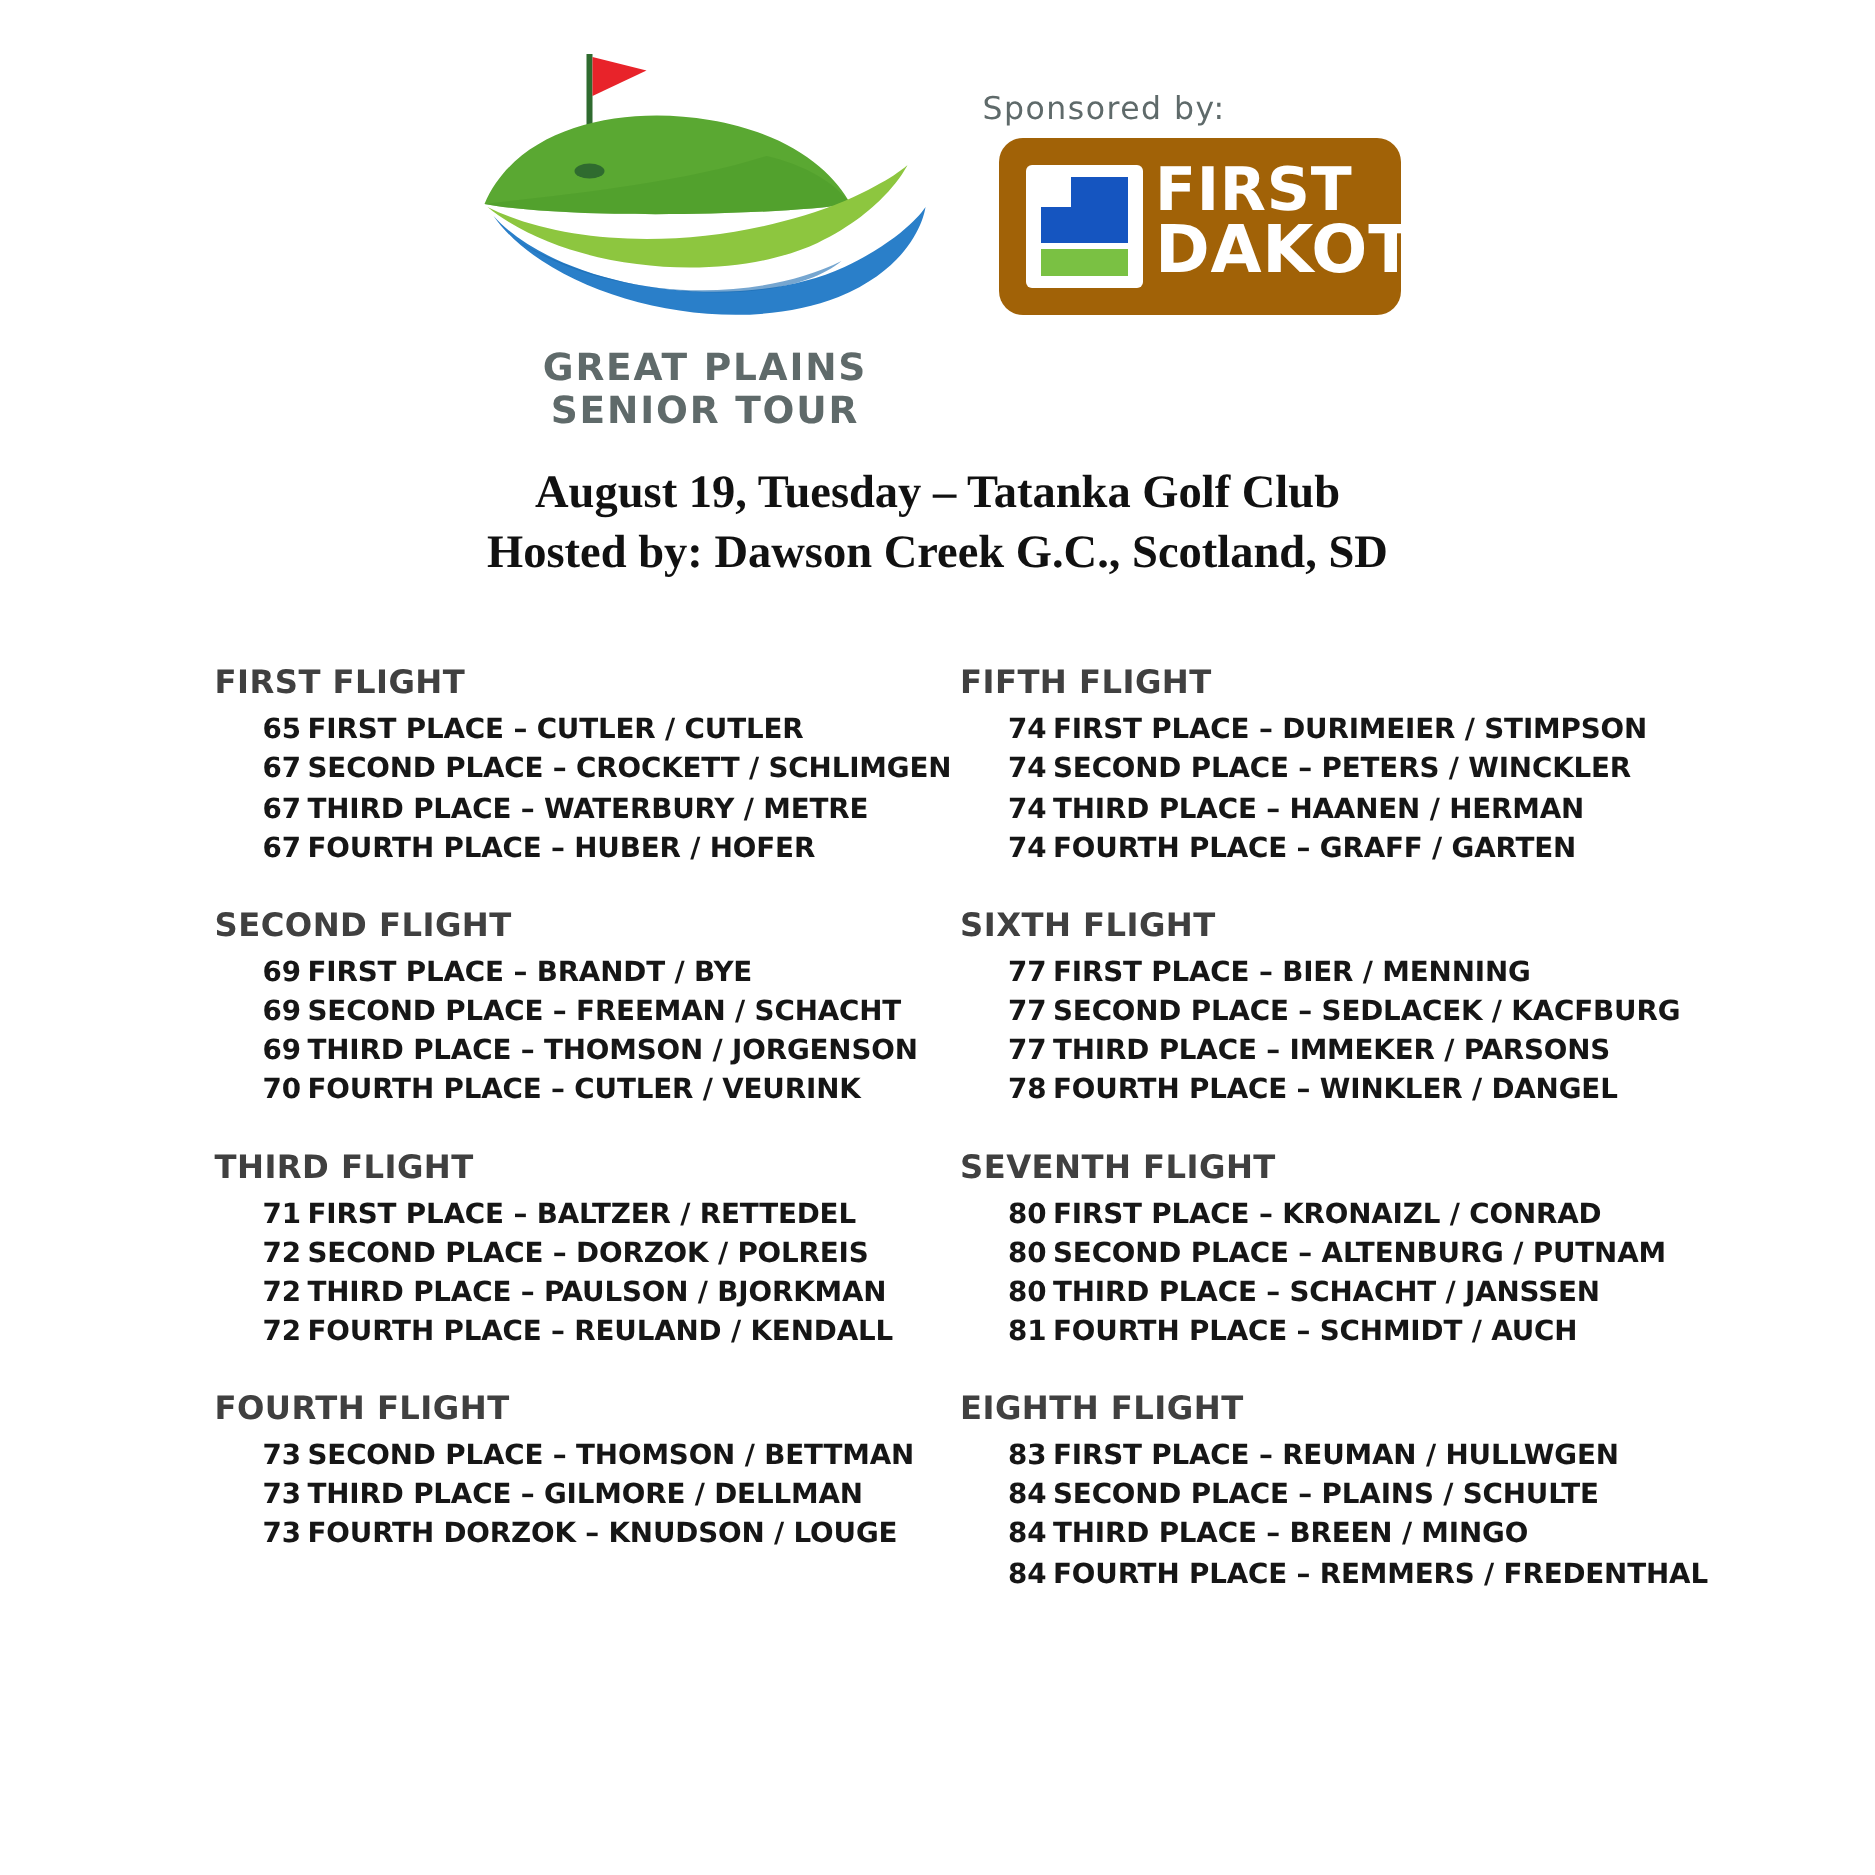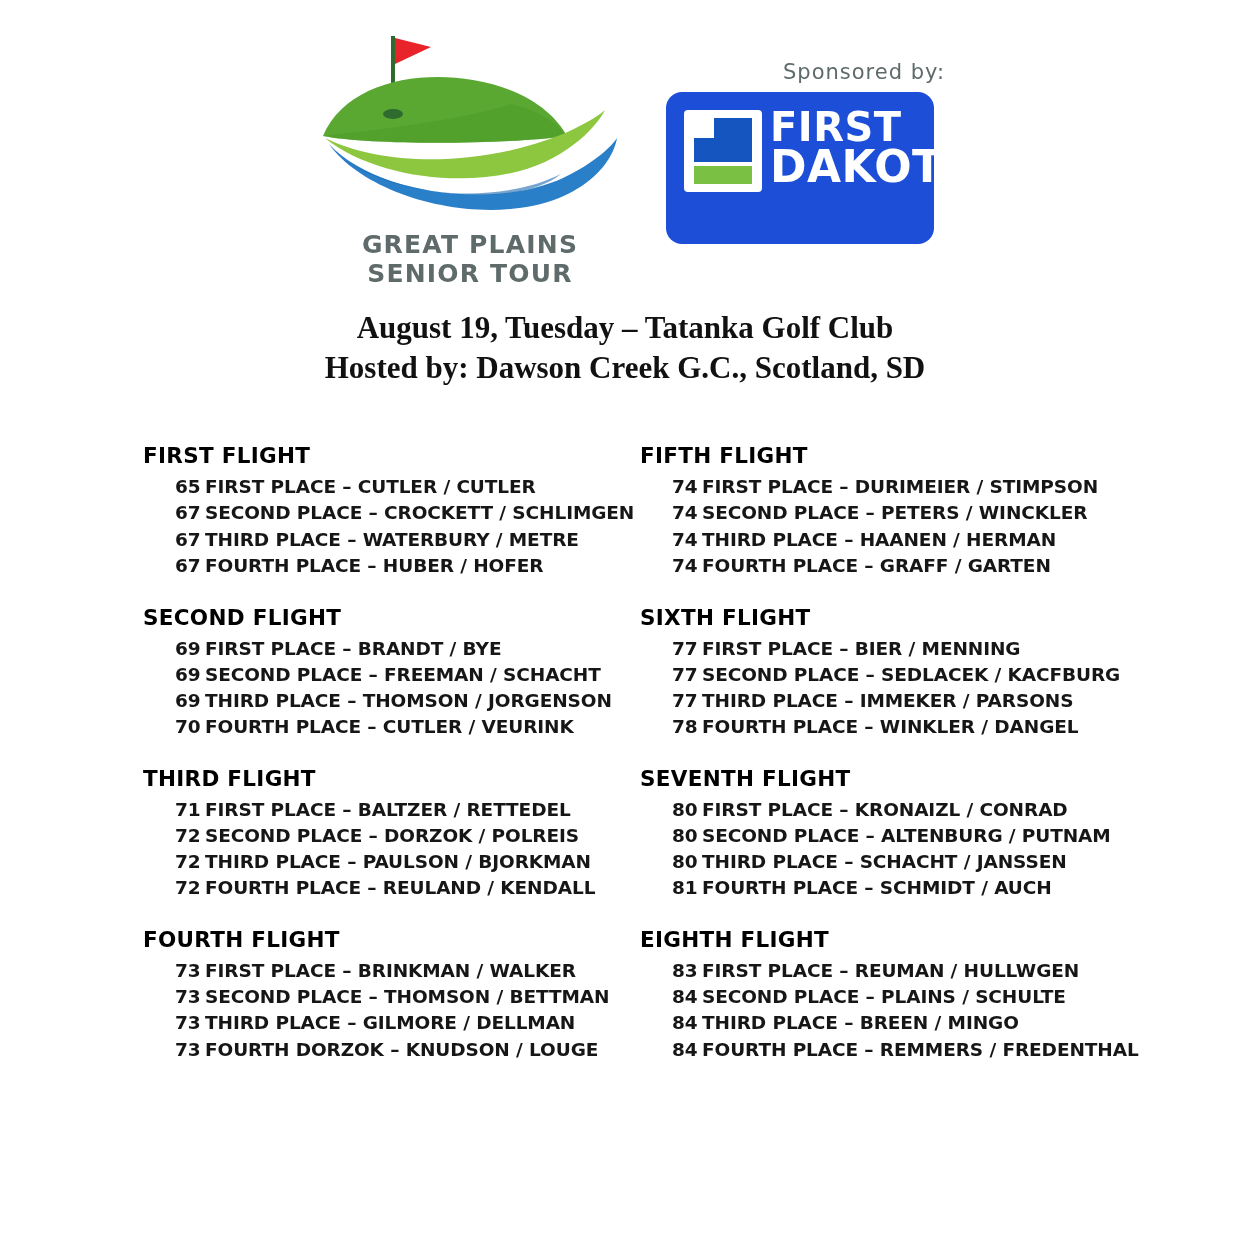--- a/index.html
+++ b/index.html
@@ -42,32 +42,32 @@
     font-family: "DejaVu Sans", sans-serif;
   }
 
   .sponsor-block {
     position: absolute;
     left: 655px;
     top: 60px;
     width: 290px;
   }
   .sponsor-label {
-    text-align: right;
+    text-align: left;
     font-size: 21px;
     letter-spacing: 1px;
     color: #5f6a6a;
     font-family: "DejaVu Sans", sans-serif;
     margin-bottom: 8px;
   }
   .fd-card {
     width: 268px;
-    height: 152px;
+    height: 118px;
     margin: 0 auto;
-    background: #1d4ed8;
+    background: #a16207;
     border-radius: 16px;
     position: relative;
   }
   .fd-mark {
     position: absolute;
     left: 18px;
     top: 18px;
     width: 78px;
     height: 82px;
     background: #ffffff;
@@ -126,21 +126,21 @@
     margin-top: 56px;
     padding-left: 143px;
     box-sizing: border-box;
   }
   .col {
     width: 497px;
   }
   .flight { margin-bottom: 26px; }
   .flight:last-child { margin-bottom: 0; }
   .flight-title {
-    color: #000000;
+    color: #404040;
     font-weight: bold;
     font-size: 21.5px;
     letter-spacing: 0.3px;
     font-family: "DejaVu Sans", sans-serif;
     margin-bottom: 6px;
   }
   .row {
     font-family: "DejaVu Sans", sans-serif;
     font-weight: bold;
     font-size: 18.5px;
@@ -218,21 +218,20 @@
       </div>
       <div class="flight">
         <div class="flight-title">THIRD FLIGHT</div>
         <div class="row"><span class="score">71</span><span>FIRST PLACE – BALTZER / RETTEDEL</span></div>
         <div class="row"><span class="score">72</span><span>SECOND PLACE – DORZOK / POLREIS</span></div>
         <div class="row"><span class="score">72</span><span>THIRD PLACE – PAULSON / BJORKMAN</span></div>
         <div class="row"><span class="score">72</span><span>FOURTH PLACE – REULAND / KENDALL</span></div>
       </div>
       <div class="flight">
         <div class="flight-title">FOURTH FLIGHT</div>
-        <div class="row"><span class="score">73</span><span>FIRST PLACE – BRINKMAN / WALKER</span></div>
         <div class="row"><span class="score">73</span><span>SECOND PLACE – THOMSON / BETTMAN</span></div>
         <div class="row"><span class="score">73</span><span>THIRD PLACE – GILMORE / DELLMAN</span></div>
         <div class="row"><span class="score">73</span><span>FOURTH DORZOK – KNUDSON / LOUGE</span></div>
       </div>
     </div>
     <div class="col">
       <div class="flight">
         <div class="flight-title">FIFTH FLIGHT</div>
         <div class="row"><span class="score">74</span><span>FIRST PLACE – DURIMEIER / STIMPSON</span></div>
         <div class="row"><span class="score">74</span><span>SECOND PLACE – PETERS / WINCKLER</span></div>

